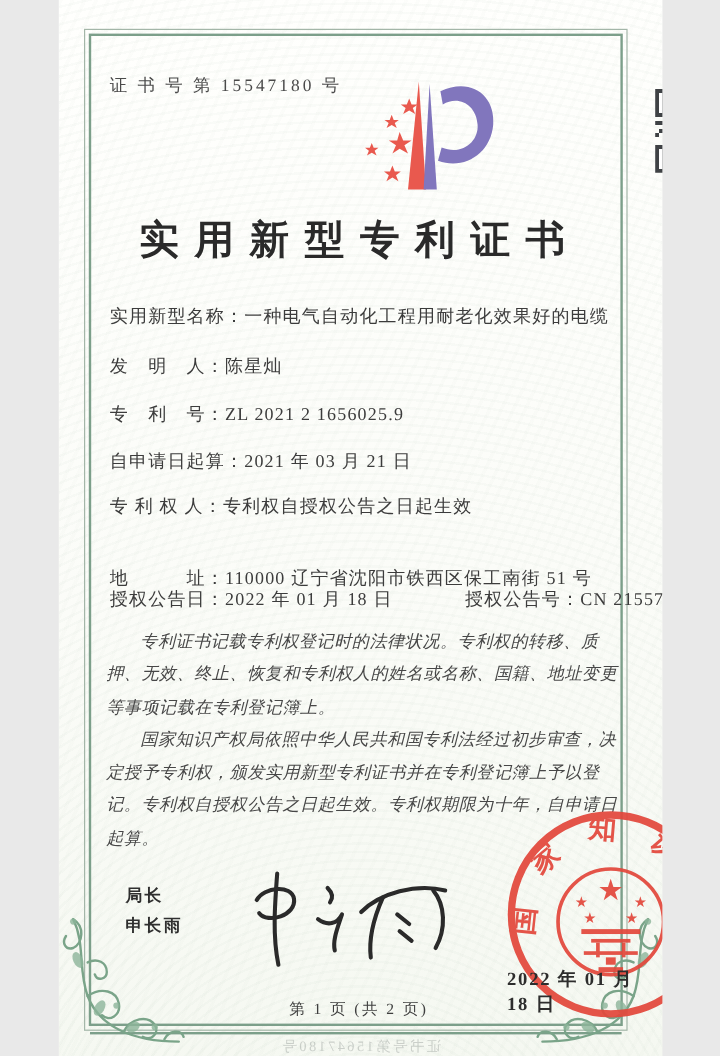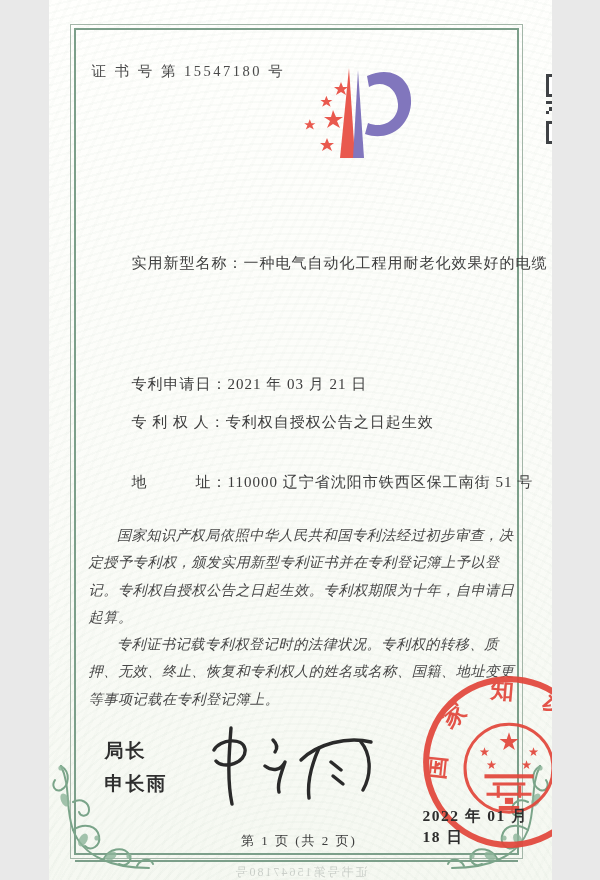--- a/index.html
+++ b/index.html
@@ -25,29 +25,29 @@
   .corner.right{right:0; transform:scaleX(-1);}
   
   .cert-no{position:absolute; left:43px; top:62px; font-size:14.5px; letter-spacing:2.5px; color:#4a4a4a; z-index:4;}
   .logo{position:absolute; left:240px; top:60px; width:124px; height:102px; z-index:4;}
   .qr{position:absolute; left:497px; top:74px; width:70px; height:70px; z-index:4;}
   .title{position:absolute; left:0; right:0; top:178px; text-align:center;
     font-size:33px; font-weight:700; letter-spacing:13px; color:#2a2a2a; z-index:4;}
   
   .row{position:absolute; left:43px; right:30px; font-size:15px; letter-spacing:1px;
        color:#3c3c3c; white-space:nowrap; z-index:4;}
-  .row .lab{color:#3c3c3c;margin-left:40px;}
+  .row .lab{color:#3c3c3c;}
   .grant-no-pair{position:absolute; left:296px; top:0;}
   
   .paras{position:absolute; left:40px; right:36px; top:522px; z-index:4;}
   .paras p{margin:0; font-size:14.2px; line-height:1.92; text-indent:2em;
            font-style:italic; letter-spacing:.5px; color:#474747;}
   
   .signer{position:absolute; left:56px; top:734px; z-index:4;
-    font-family:"Liberation Sans", sans-serif; font-size:19px; font-weight:700;
+    font-family:"Liberation Sans", sans-serif; font-size:14px; font-weight:700;
     color:#2f2f2f; line-height:1.75; letter-spacing:2px;}
   .signature{position:absolute; left:152px; top:712px; width:185px; height:105px; z-index:4;}
   .seal{position:absolute; left:370px; top:672px; width:180px; height:180px; z-index:4; opacity:.93;}
   .seal-date{position:absolute; left:374px; top:806px; font-size:15.5px; font-weight:700;
     letter-spacing:1.5px; color:#2d2d2d; z-index:5;}
   .footer-page{position:absolute; left:0; right:2px; top:832px; text-align:center;
     font-size:13px; letter-spacing:2px; color:#3e3e3e; z-index:4;}
   .bleed{position:absolute; left:0; right:0; top:864px; text-align:center; font-size:12px;
     color:#8d9490; opacity:.4; filter:blur(.6px); transform:scaleX(-1); letter-spacing:2px; z-index:2;}
 </style>
@@ -239,37 +239,50 @@
         <rect x="2" y="2" width="3" height="3" fill="#3f4245"></rect>
         <rect x="14" y="0" width="7" height="7" fill="#3f4245"></rect>
         <rect x="15" y="1" width="5" height="5" fill="#fff"></rect>
         <rect x="16" y="2" width="3" height="3" fill="#3f4245"></rect>
         <rect x="0" y="14" width="7" height="7" fill="#3f4245"></rect>
         <rect x="1" y="15" width="5" height="5" fill="#fff"></rect>
         <rect x="2" y="16" width="3" height="3" fill="#3f4245"></rect>
       </svg>
   </div>
 
+  <div class="title">实用新型专利证书</div>
 
   <div class="row" style="top:254px">
     <span class="lab">实用新型名称：</span><span>一种电气自动化工程用耐老化效果好的电缆</span>
   </div>
+  <div class="row" style="top:296px">
+    <span class="lab">发　明　人：</span><span>陈星灿</span>
+  </div>
+  <div class="row" style="top:336px">
+    <span class="lab">专　利　号：</span><span>ZL 2021 2 1656025.9</span>
+  </div>
   <div class="row" style="top:375px">
-    <span class="lab">专利申请日：</span><span>2021 年 03 月 21 日</span>
+    <span class="lab">自申请日起算：</span><span>2021 年 03 月 21 日</span>
   </div>
   <div class="row" style="top:413px">
     <span class="lab">专 利 权 人：</span><span>专利权自授权公告之日起生效</span>
   </div>
   <div class="row" style="top:473px">
     <span class="lab">地　　　址：</span><span>110000  辽宁省沈阳市铁西区保工南街 51 号</span>
   </div>
+  <div class="row" style="top:490px">
+    <span class="lab">授权公告日：</span><span>2022 年 01 月 18 日</span>
+    <span class="grant-no-pair">
+      <span class="lab">授权公告号：</span><span>CN 215577800 U</span>
+    </span>
+  </div>
 
   <div class="paras">
+    <p>专利证书记载专利权登记时的法律状况。专利权的转移、质押、无效、终止、恢复和专利权人的姓名或名称、国籍、地址变更等事项记载在专利登记簿上。</p>
     <p>国家知识产权局依照中华人民共和国专利法经过初步审查，决定授予专利权，颁发实用新型专利证书并在专利登记簿上予以登记。专利权自授权公告之日起生效。专利权期限为十年，自申请日起算。</p>
-    <p>专利证书记载专利权登记时的法律状况。专利权的转移、质押、无效、终止、恢复和专利权人的姓名或名称、国籍、地址变更等事项记载在专利登记簿上。</p>
   </div>
 
   <div class="signer">
     <div>局长</div>
     <div>申长雨</div>
   </div>
 
   <svg class="signature" viewBox="0 0 185 105">
     <g fill="none" stroke="#2a2a2a" stroke-width="3.4" stroke-linecap="round" stroke-linejoin="round">
       <path d="M30,16 C28,42 26,68 31,92"></path>

